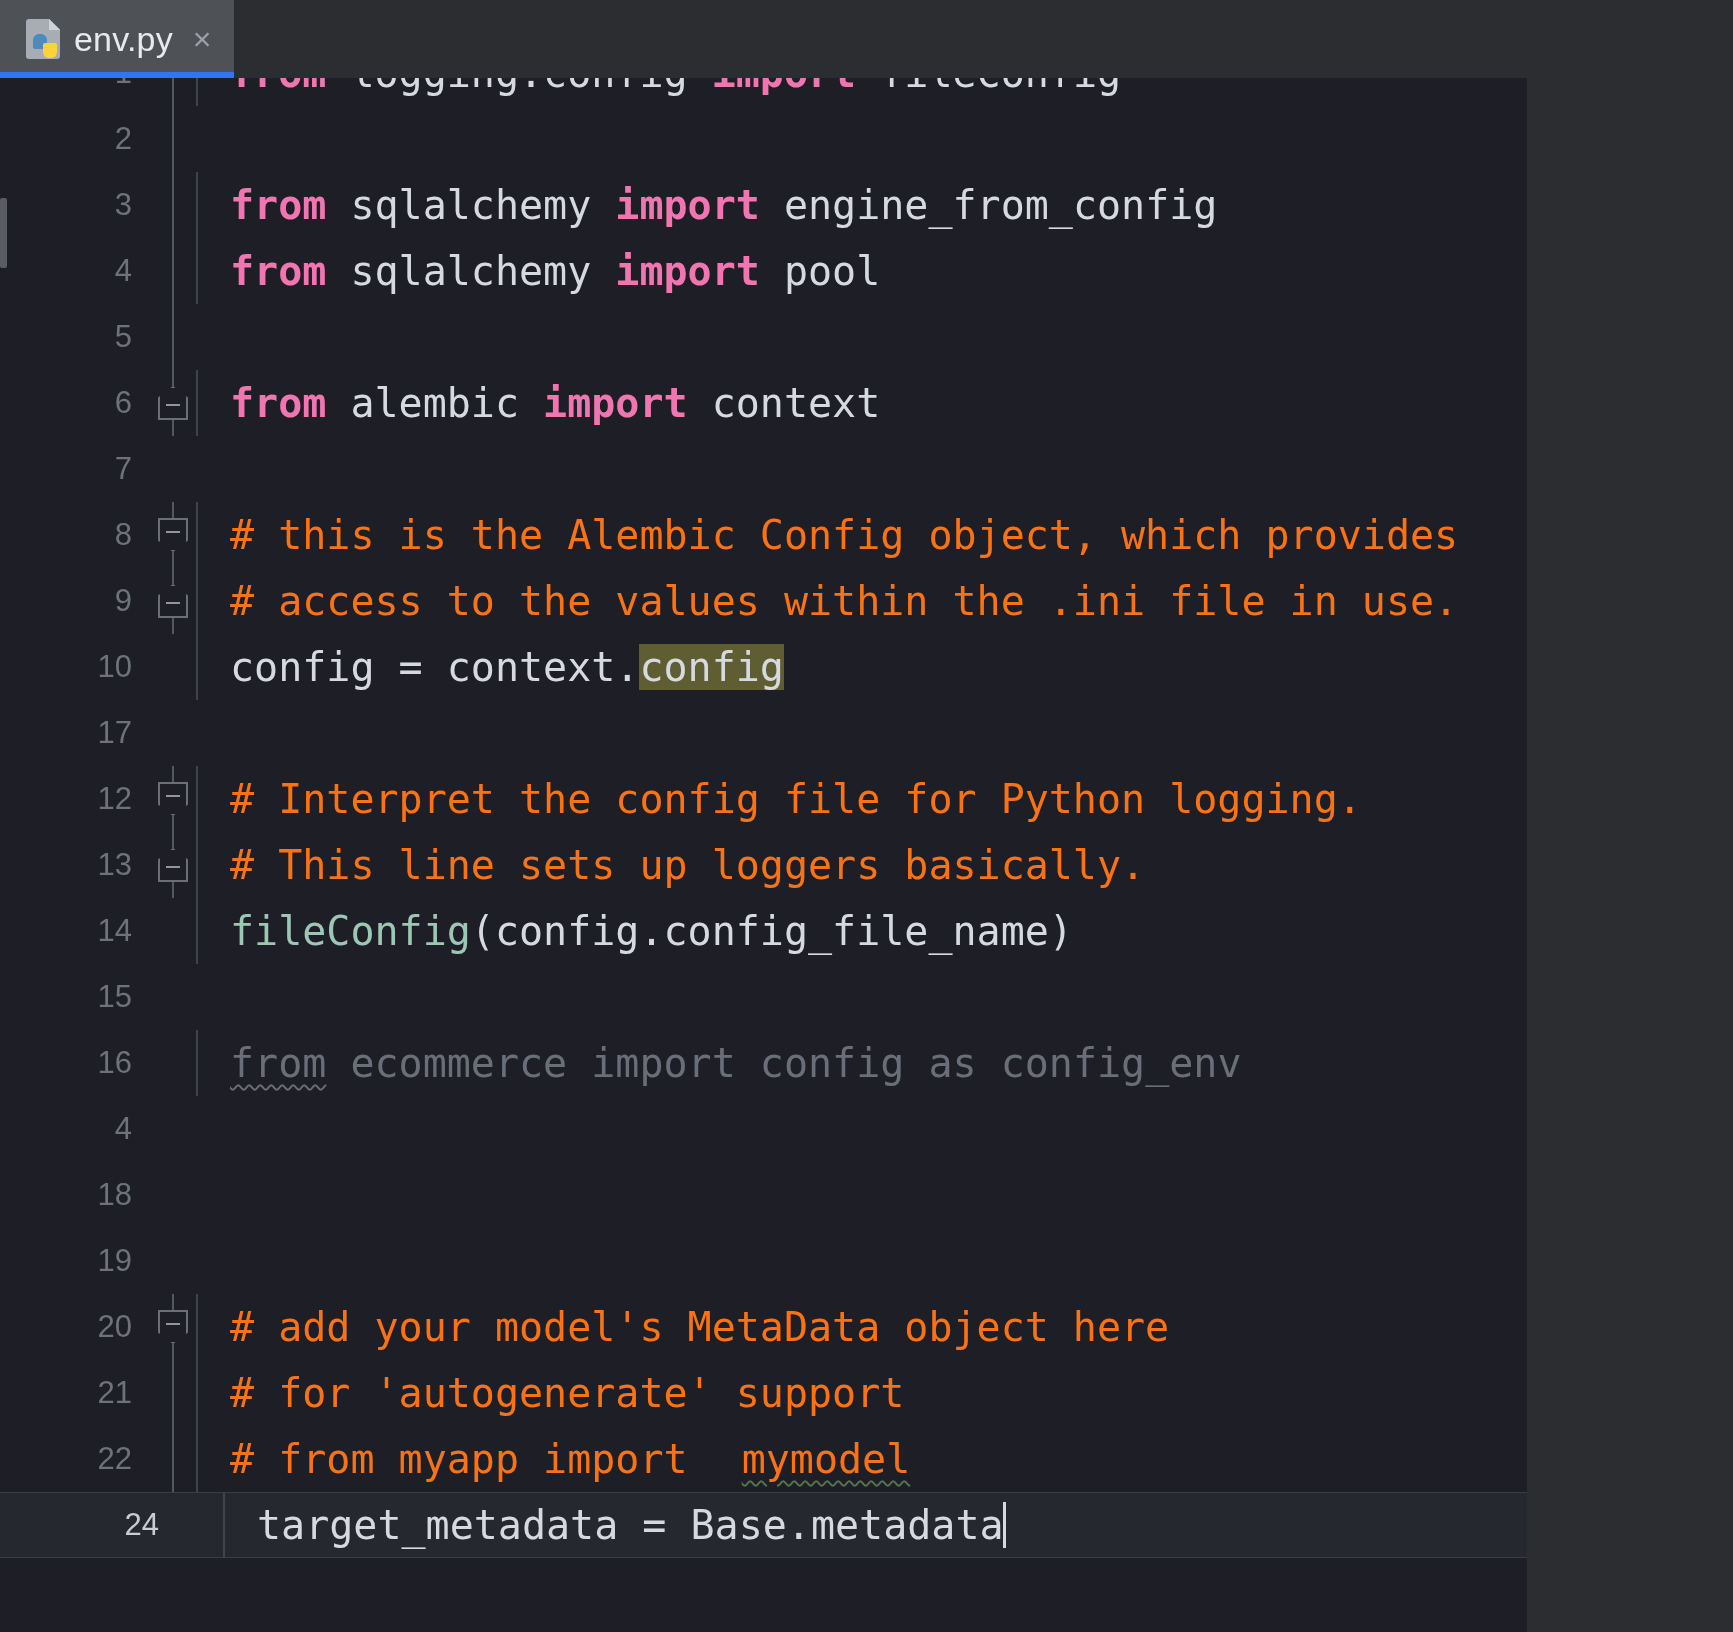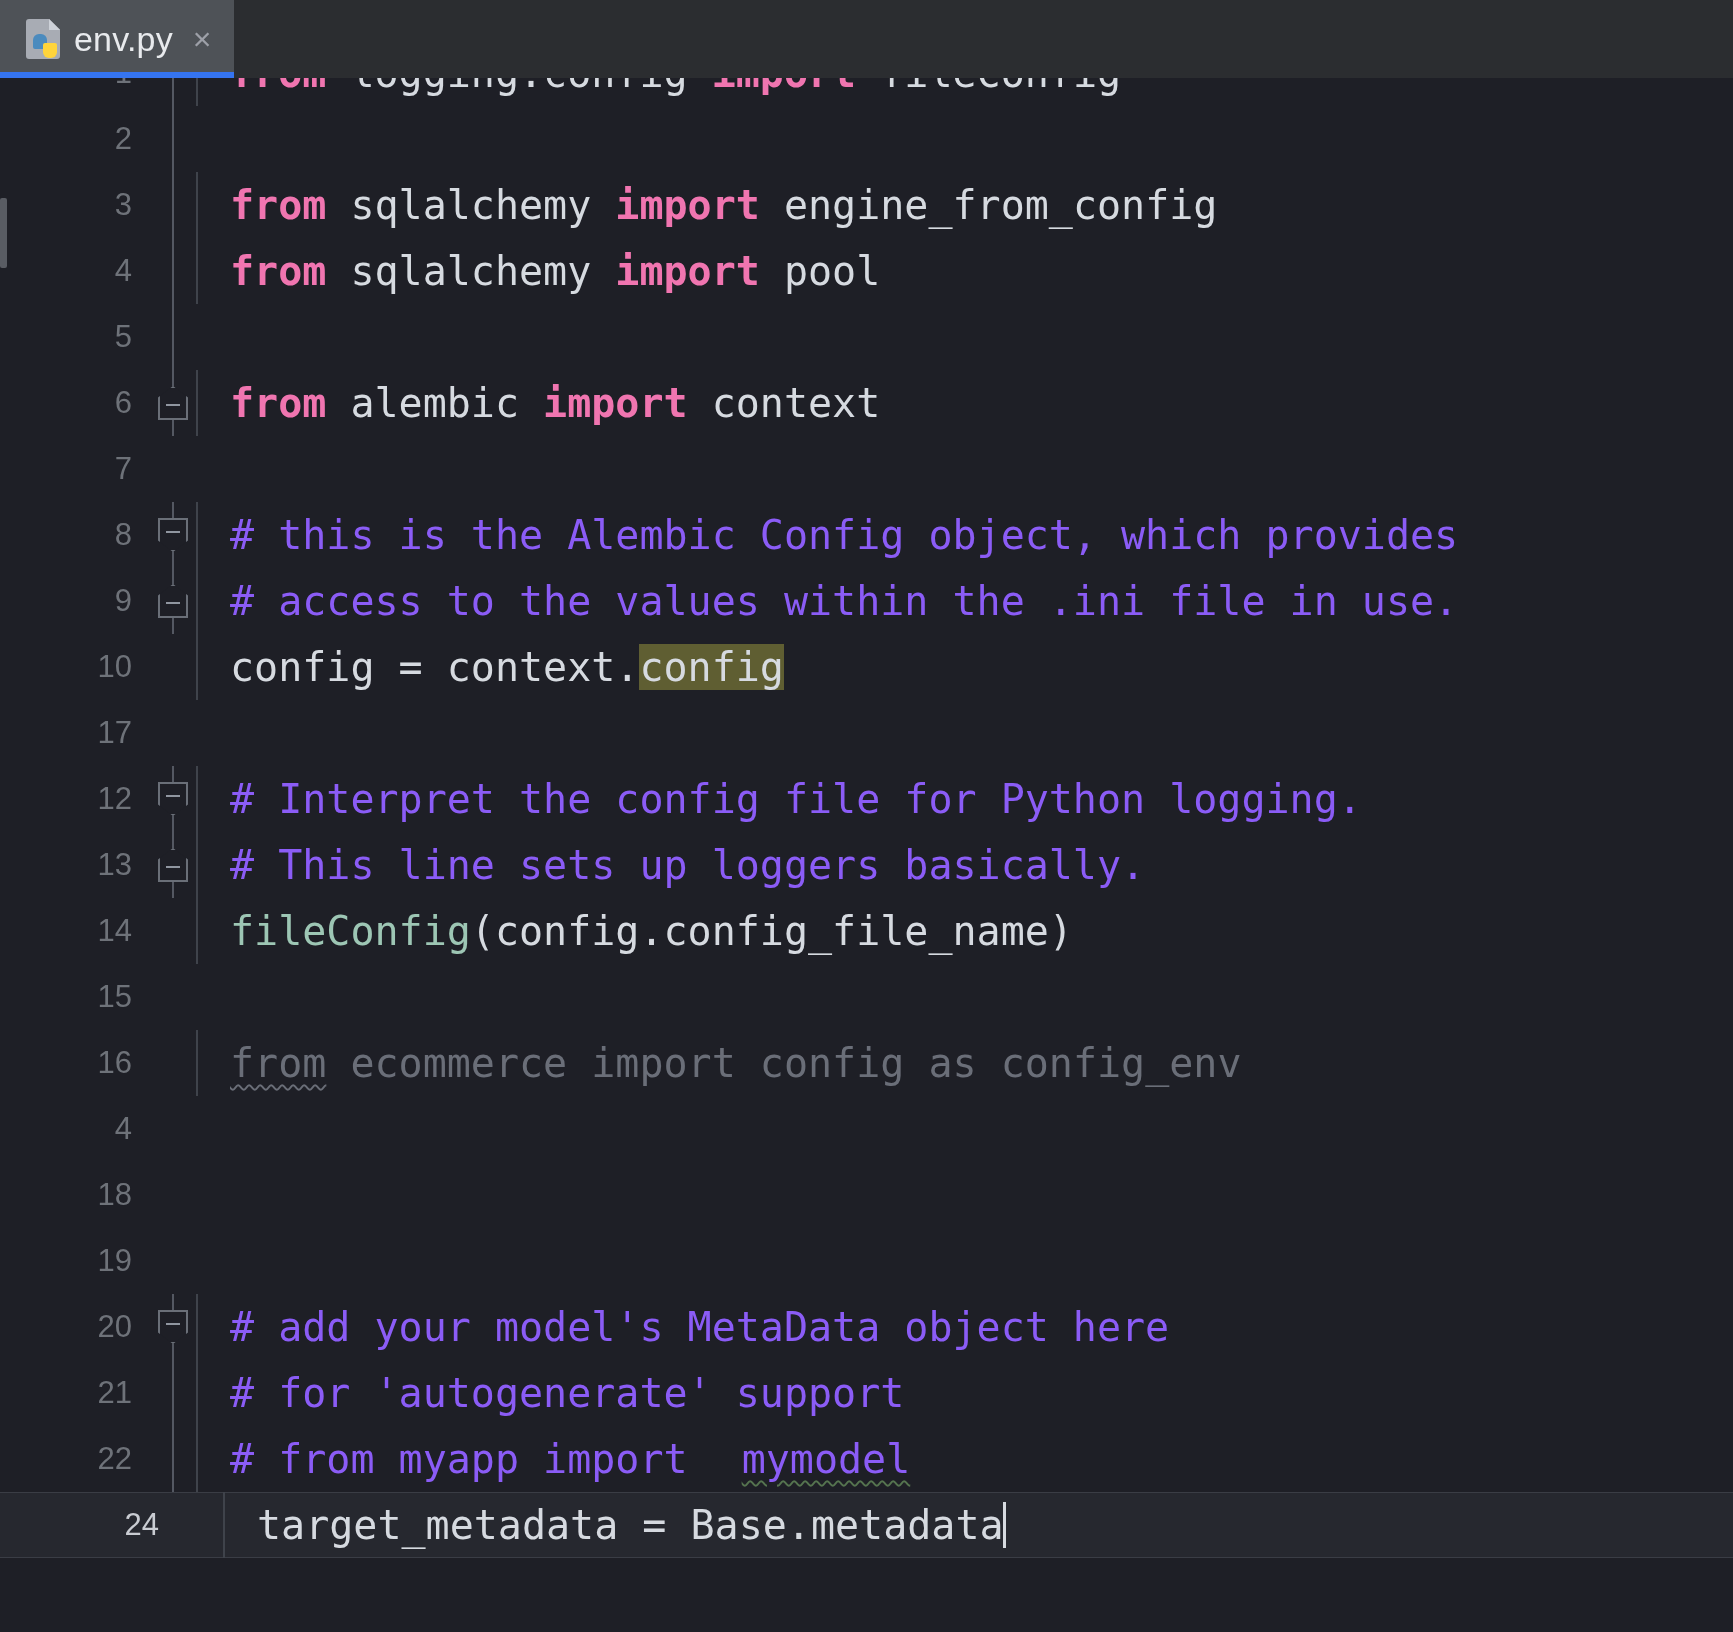--- a/index.html
+++ b/index.html
@@ -2,21 +2,21 @@
 <html><head>
 <meta charset="utf-8">
 <style>
   html, body {
     margin: 0;
     padding: 0;
     background: #2B2D30;
   }
   #app {
     position: relative;
-    width: 1733px;
+    width: 1527px;
     height: 1632px;
     background: #1E1F26;
     overflow: hidden;
     font-family: "DejaVu Sans Mono", monospace;
     -webkit-font-smoothing: antialiased;
   }
 
   
   .tabbar {
     position: absolute;
@@ -193,21 +193,21 @@
     top: 0;
     bottom: 0;
     width: 2px;
     background: #3F434B;
   }
 
   
   .kw   { color: #F075B0; font-weight: bold; }
   .txt  { color: #D6DAE0; }
   .fn   { color: #9DC6B4; }
-  .cmt  { color: #8b5cf6; }
+  .cmt  { color: #f97316; }
   .dim  { color: #6A6E78; }
   .hl   { background: #5F5E32; color: #D6DAE0; }
   .sq-gray { text-decoration: underline wavy #6A6E78; text-decoration-thickness: 2px; text-underline-offset: 7px; }
   .sq-green { text-decoration: underline wavy #55744F; text-decoration-thickness: 2px; text-underline-offset: 7px; margin-left: 30px; }
 
   .caret {
     display: inline-block;
     width: 3px;
     height: 46px;
     background: #D6DAE0;

